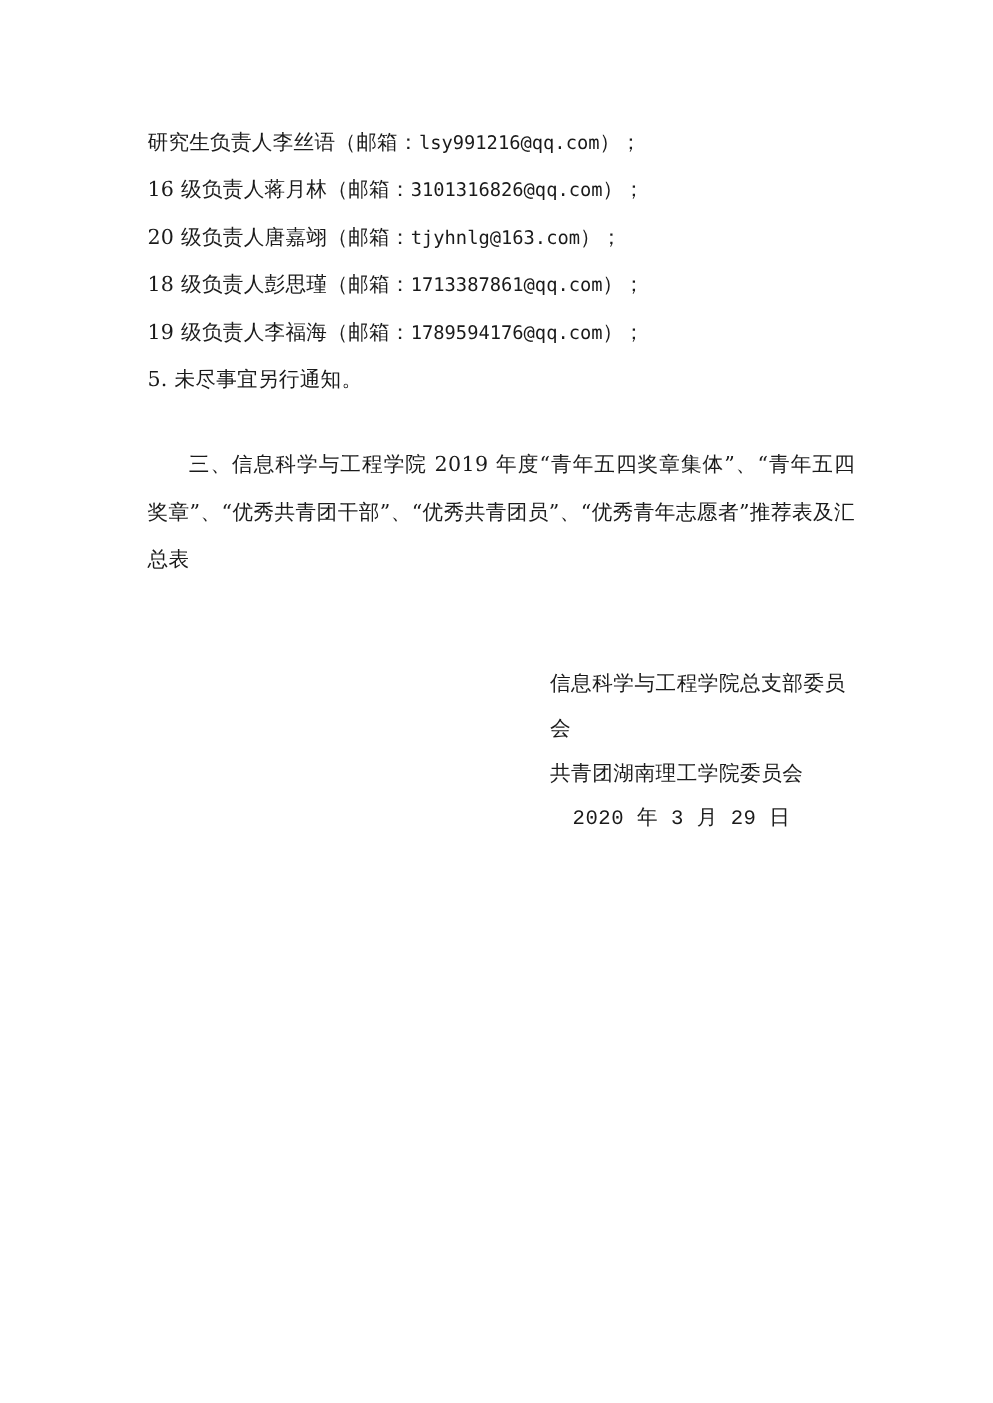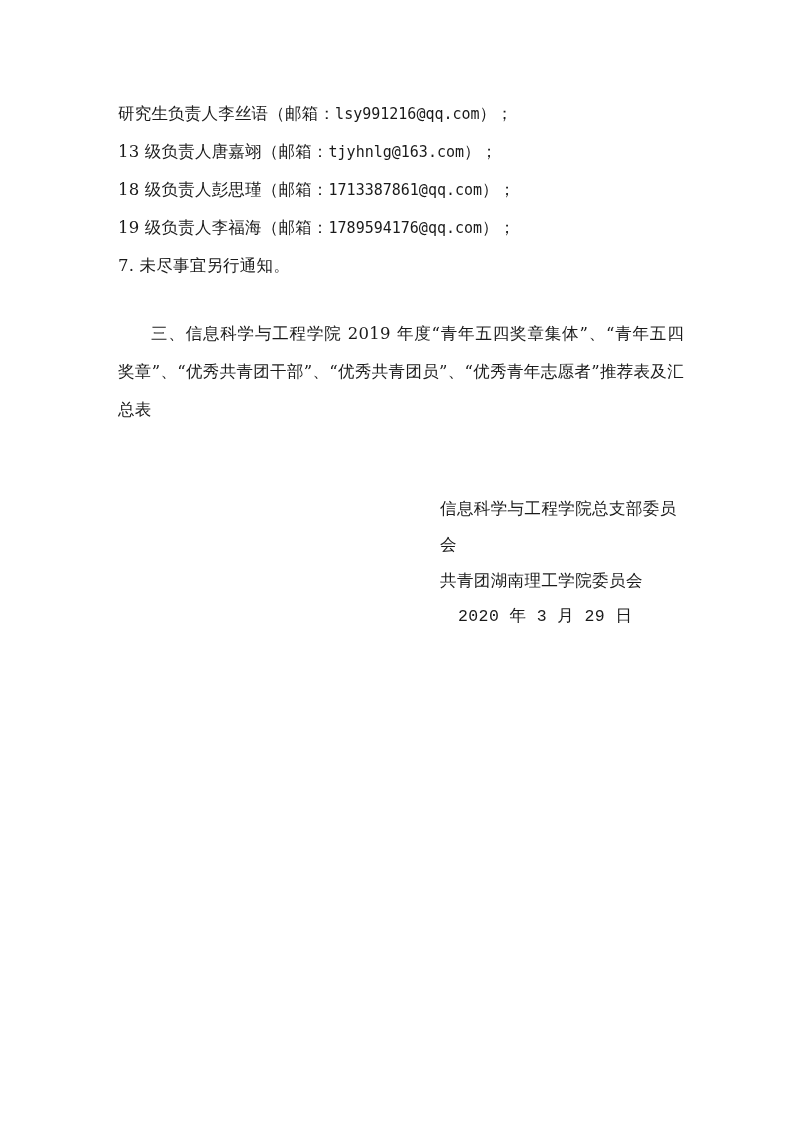--- a/index.html
+++ b/index.html
@@ -73,34 +73,37 @@
 <body>
 
 <div class="page">
 
   <div class="doc-body">
 
     <div class="contact-line">
       <span>研究生负责人李丝语（邮箱：</span><span class="mono">lsy991216@qq.com</span><span>）；</span>
     </div>
 
+    <div class="contact-line">
+      <span>16 级负责人蒋月林（邮箱：</span><span class="mono">3101316826@qq.com</span><span>）；</span>
+    </div>
 
     <div class="contact-line">
-      <span>13 级负责人唐嘉翊（邮箱：</span><span class="mono">tjyhnlg@163.com</span><span>）；</span>
+      <span>20 级负责人唐嘉翊（邮箱：</span><span class="mono">tjyhnlg@163.com</span><span>）；</span>
     </div>
 
     <div class="contact-line">
       <span>18 级负责人彭思瑾（邮箱：</span><span class="mono">1713387861@qq.com</span><span>）；</span>
     </div>
 
     <div class="contact-line">
       <span>19 级负责人李福海（邮箱：</span><span class="mono">1789594176@qq.com</span><span>）；</span>
     </div>
 
-    <div class="numbered-line">7. 未尽事宜另行通知。</div>
+    <div class="numbered-line">5. 未尽事宜另行通知。</div>
 
     <div class="section-gap"></div>
 
 
     <div class="attach-item">三、信息科学与工程学院 2019 年度“青年五四奖章集体”、“青年五四奖章”、“优秀共青团干部”、“优秀共青团员”、“优秀青年志愿者”推荐表及汇总表</div>
 
     <div class="signature-block">
       <div>信息科学与工程学院总支部委员会</div>
       <div>共青团湖南理工学院委员会</div>
       <div class="sig-date">2020 年 3 月 29 日</div>

